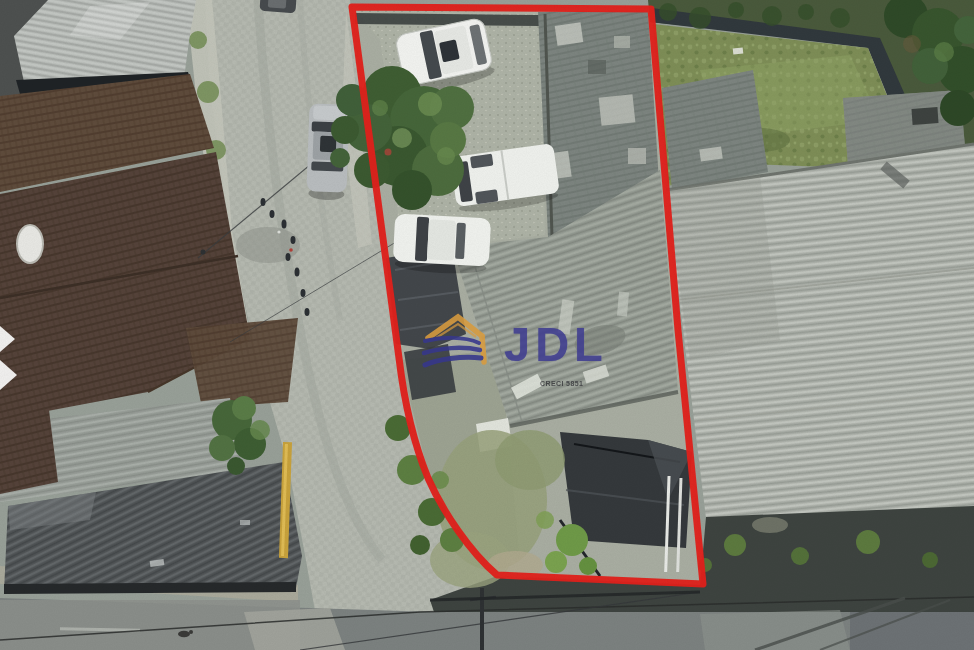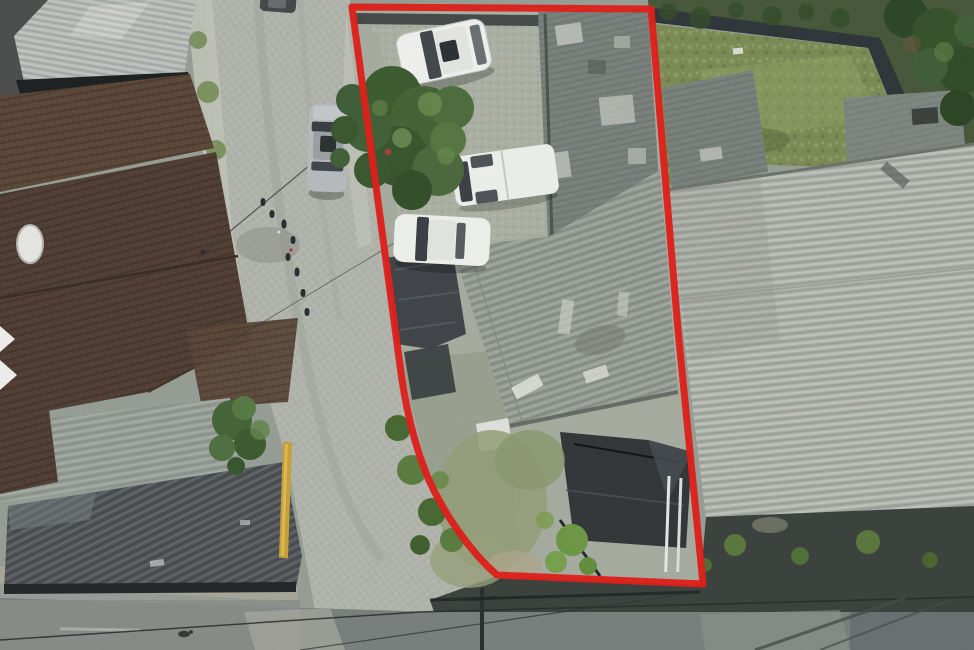--- a/index.html
+++ b/index.html
@@ -384,13 +384,27 @@
   <g fill="#ffffff" opacity=".92">
     <path d="M0 326 L15 339 L0 352 Z"></path>
     <path d="M0 360 L17 375 L0 390 Z"></path>
   </g>
 
   <path d="M352 7 L651 9 L678 330 L703 584 L497 575 C470 552 443 512 428 478 C414 444 404 400 399 358 Z" fill="none" stroke="#e2211c" stroke-width="7" stroke-linejoin="round" stroke-linecap="round" opacity=".96"></path>
 
   <rect x="0" y="0" width="974" height="650" filter="url(#grainF)" opacity=".6"></rect>
 </svg>
 
+<div class="watermark">
+  <svg class="wm-icon" width="78" height="75" viewBox="0 0 78 75">
+    <path d="M8 38 L38 17 L62 36" fill="none" stroke="#d89b3e" stroke-width="5.5" stroke-linecap="round"></path>
+    <path d="M62 36 L64 62" fill="none" stroke="#d89b3e" stroke-width="5.5" stroke-linecap="round"></path>
+    <path d="M16 38 L38 24 L56 37" fill="none" stroke="#d89b3e" stroke-width="2.2" opacity=".8"></path>
+    <g fill="none" stroke="#36378c" stroke-linecap="round">
+      <path d="M59 43 C44 36 22 37 5 41" stroke-width="4"></path>
+      <path d="M60 50 C42 46 20 48 4 53" stroke-width="4.5"></path>
+      <path d="M61 58 C42 56 18 59 5 65" stroke-width="5"></path>
+    </g>
+  </svg>
+  <div class="wm-brand">JDL</div>
+  <div class="wm-sub">CRECI 5851</div>
 </div>
+</div>
 
 </body></html>

